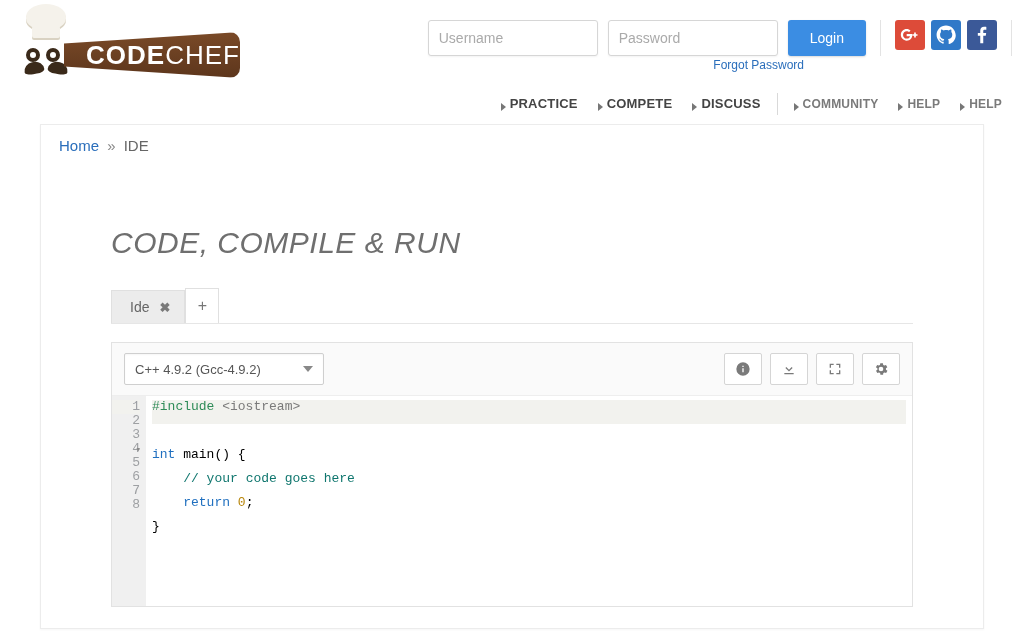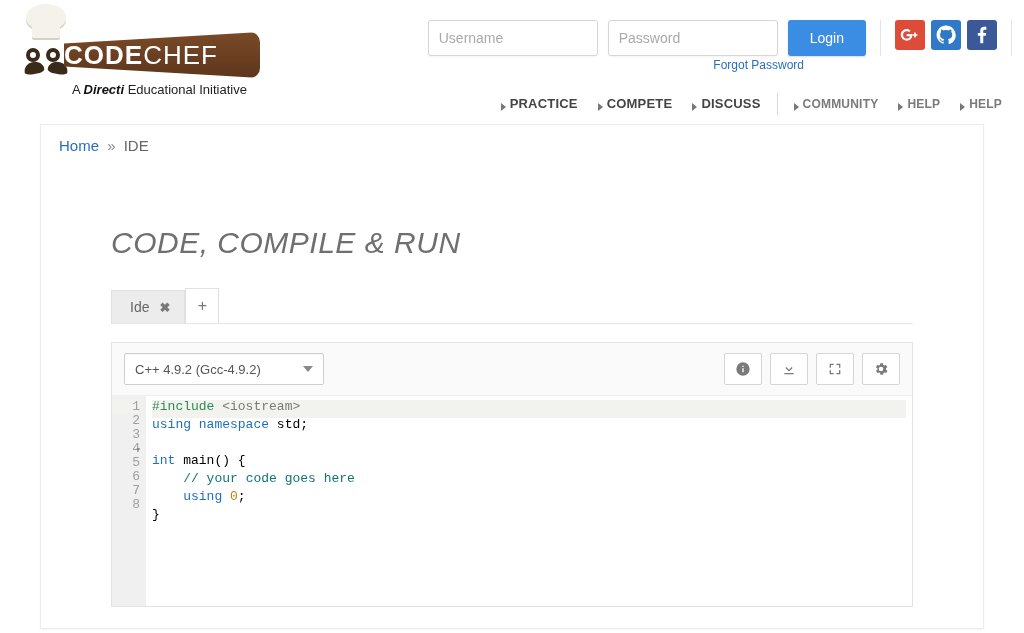--- a/index.html
+++ b/index.html
@@ -14,21 +14,21 @@
 .hat-top { position: absolute; left: 4px; top: 0; width: 40px; height: 26px; background: #f5f2eb; border-radius: 50% 50% 45% 45%; box-shadow: 0 2px 0 #d9d2c2; }
 .hat-band { position: absolute; left: 10px; top: 22px; width: 28px; height: 12px; background: #f5f2eb; border-radius: 2px; box-shadow: 0 2px 0 #d9d2c2; }
 
 .face { position: absolute; left: 12px; top: 38px; width: 48px; height: 30px; }
 .eye { position: absolute; top: 4px; width: 14px; height: 14px; background:#fff; border:4px solid #3a2a1a; border-radius:50%; }
 .eye.l { left: 4px; } .eye.r { left: 24px; }
 .stache { position: absolute; left: 2px; top: 18px; width: 44px; height: 14px; }
 .stache:before,.stache:after{content:"";position:absolute;top:0;width:20px;height:12px;background:#3a2a1a;border-radius:50% 50% 45% 45%/80% 80% 30% 30%;}
 .stache:before{left:0;transform:rotate(-10deg);} .stache:after{right:0;transform:rotate(10deg);}
 
-.pennant { position: absolute; left: 54px; top: 26px; width: 196px; height: 46px; background: linear-gradient(#7a4a28,#5d361c); border-radius: 6px 10px 10px 6px; clip-path: polygon(0 25%, 100% 0, 100% 100%, 0 75%); display: flex; align-items: center; justify-content: flex-start; }
+.pennant { position: absolute; left: 54px; top: 26px; width: 176px; height: 46px; background: linear-gradient(#7a4a28,#5d361c); border-radius: 6px 10px 10px 6px; clip-path: polygon(0 25%, 100% 0, 100% 100%, 0 75%); display: flex; align-items: center; justify-content: flex-end; }
 .brand { color:#fff; font-weight: 800; font-size: 26px; letter-spacing: 1px; font-family: Arial, sans-serif; }
 .brand .chef { color:#fff; font-weight: 400; }
 .tagline-wrap { position:absolute; left: 62px; top: 76px; font-size: 13px; color:#222; }
 .tagline-a { font-weight:400; }
 .tagline-brand { font-weight:900; font-style: italic; color:#111;}
 .tagline-rest { color:#222; }
 
 
 .login-bar { position:absolute; right: 8px; top: 20px; display:flex; align-items:flex-start; gap:10px; }
 .txt-input { width: 170px; height: 36px; border:1px solid #d6d6d6; border-radius:3px; padding:0 10px; color:#666; font-size:14px; outline:none; box-shadow: 0 1px 2px rgba(0,0,0,.05); }
@@ -75,21 +75,21 @@
 .icon-btn { width:38px; height:32px; border:1px solid #d5d5d5; background:#fff; border-radius:2px; display:flex; align-items:center; justify-content:center; cursor:pointer; margin-left:8px; color:#888; }
 .icon-btn svg { width:16px; height:16px; fill:#7a7a7a; }
 .icon-group { display:flex; }
 
 
 .editor { display:flex; font-family: Menlo, Consolas, "Courier New", monospace; font-size:13px; line-height:14px; background:#fff; min-height:210px; }
 .gutter { width:34px; background:#f0f0f0; text-align:right; color:#9ea0a3; padding:4px 6px 4px 0; user-select:none; position:relative; }
 .gutter .ln { height:14px; position:relative; }
 .gutter .fold { position:absolute; right:-1px; top:1px; font-size:9px; color:#888; }
 .code { flex:1; padding:4px 6px; }
-.code .row { height:18px; white-space:pre; }
+.code .row { height:24px; white-space:pre; }
 .hl-line { background:#f2f2ee; }
 .kw-blue { color:#1f6fbf; }
 .kw-green{ color:#2e8b57; }
 .cmt { color:#0f766e; }
 .num { color:#b8860b; }
 .ang { color:#7a7a7a; }
 
 </style>
 </head>
 <body>
@@ -102,23 +102,20 @@
           <div class="hat-band"></div>
       </div>
       <div class="face">
         <div class="eye l"></div>
           <div class="eye r"></div>
           <div class="stache"></div>
       </div>
       <div class="pennant">
         <span class="brand"><span>CODE</span><span class="chef">CHEF</span></span>
       </div>
-    </div>
-    <div class="tagline-wrap">
-      <span class="tagline-a">A </span><span class="tagline-brand">Directi</span><span class="tagline-rest"> Educational Initiative</span>
     </div>
   </div>
 
   <div class="login-bar">
     <input class="txt-input" placeholder="Username" style="">
     <input class="txt-input" type="password" placeholder="Password" style="">
     <button class="login-btn">Login</button>
     <div class="sep"></div>
     <div class="socials">
       <div class="social gplus">
@@ -230,24 +227,23 @@
           <div class="ln">2</div>
           <div class="ln">3</div>
           <div class="ln"><span>4</span><span class="fold">▾</span></div>
           <div class="ln">5</div>
           <div class="ln">6</div>
           <div class="ln">7</div>
           <div class="ln">8</div>
         </div>
         <div class="code">
           <div class="row hl-line"><span class="kw-green">#include </span><span class="ang">&lt;iostream&gt;</span></div>
-          <div class="row"><span class="kw-blue">using </span><span class="kw-blue">namespace</span><span> std;</span></div>
           <div class="row"></div>
           <div class="row"><span class="kw-blue">int</span><span> main() {</span></div>
           <div class="row"><span>    </span><span class="cmt">// your code goes here</span></div>
-          <div class="row"><span>    </span><span class="kw-blue">using </span><span class="num">0</span><span>;</span></div>
+          <div class="row"><span>    </span><span class="kw-blue">return </span><span class="num">0</span><span>;</span></div>
           <div class="row">}</div>
           <div class="row"></div>
         </div>
       </div>
     </div>
   </div>
 </div>
 
 </body></html>

